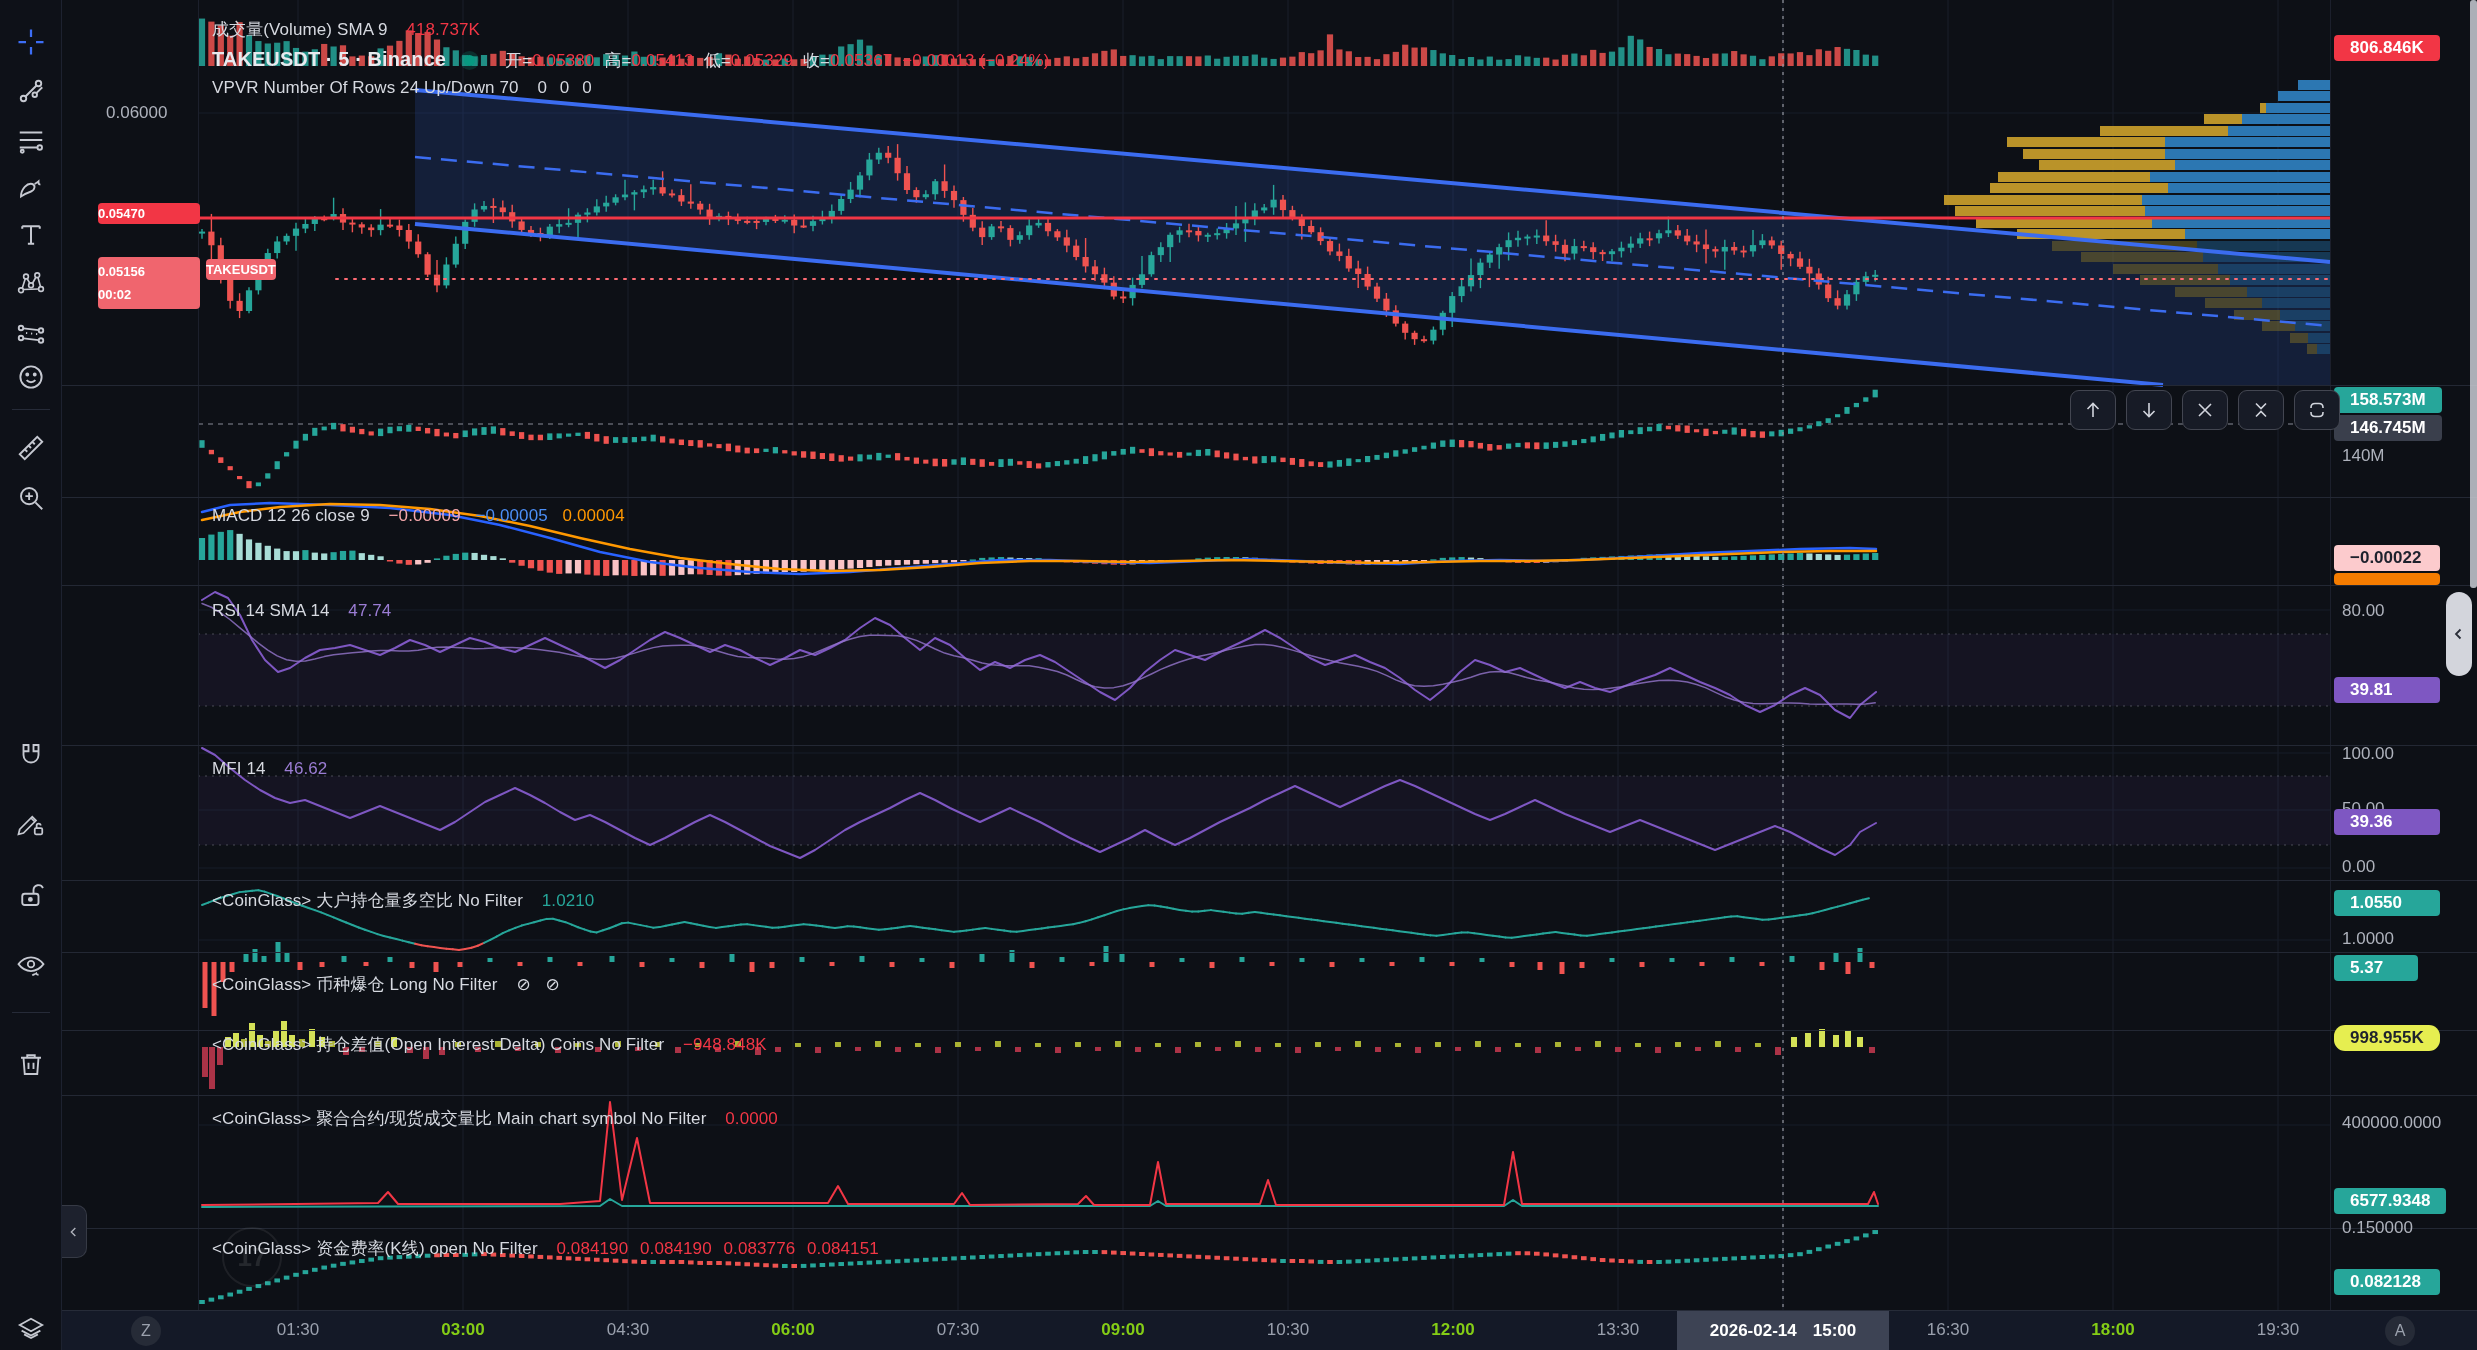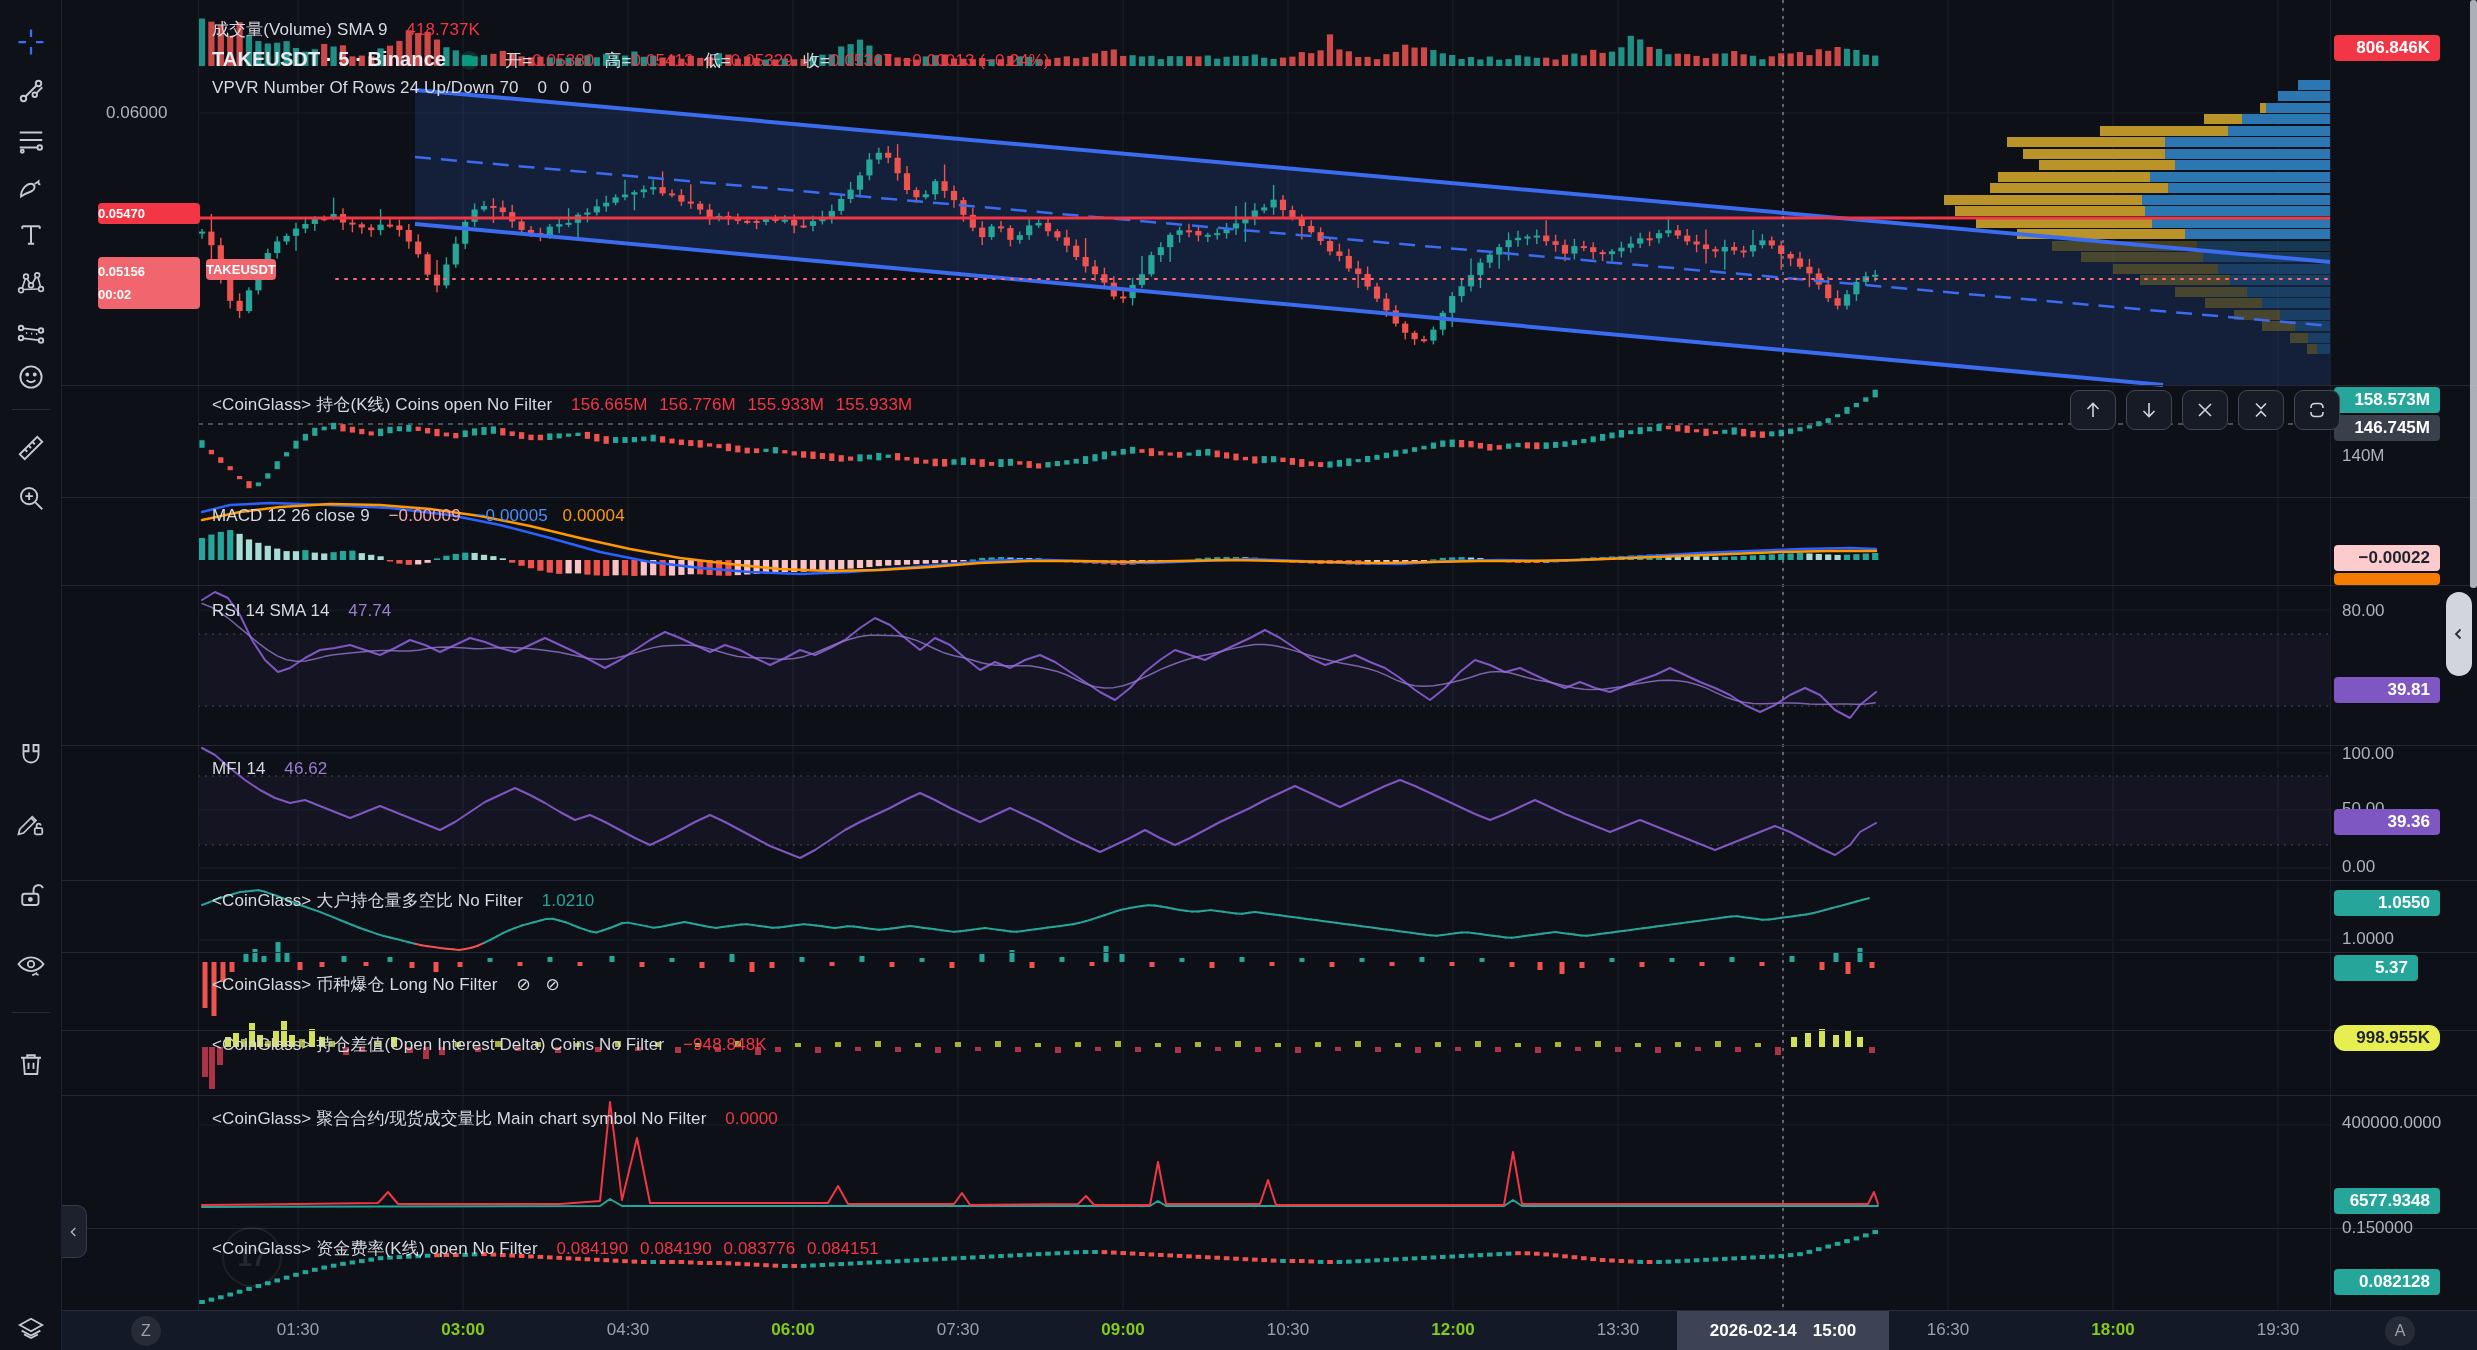--- a/index.html
+++ b/index.html
@@ -27,21 +27,21 @@
   .v-pink { color:#f5a7ab; }
   .v-blue { color:#4c8ff7; }
   .v-orange { color:#ff9800; }
   #symLegend { top:48px; font-size:20px; font-weight:700; color:#e8eaef; }
   #symLegend .ohlc { font-size:17px; font-weight:400; margin-left:6px; }
   #symLegend .olabel { color:#d6d9e0; margin-left:10px; }
   #symLegend .oval { color:#f23645; }
   .dot { display:inline-block; width:11px; height:11px; border-radius:50%; background:#089981; box-shadow:0 0 0 4px rgba(8,153,129,.22); margin:0 14px 0 18px; }
 
   
-  .badge { position:absolute; left:2334px; min-width:106px; padding:3px 10px; border-radius:4px; font-size:17px; font-weight:700; text-align:right; color:#fff; z-index:6; white-space:nowrap; }
+  .badge { position:absolute; left:2334px; min-width:106px; padding:3px 16px; border-radius:4px; font-size:17px; font-weight:700; text-align:left; color:#fff; z-index:6; white-space:nowrap; }
   .rtick { position:absolute; left:2342px; color:#aeb2bc; font-size:17px; z-index:5; white-space:nowrap; }
   .b-red { background:#f23645; }
   .b-teal { background:#26a69a; }
   .b-gray { background:#3a3f4c; }
   .b-purple { background:#7e57c2; }
   .b-pink { background:#fccbcd; color:#1e222d; }
   .b-yellow { background:#e6ee50; color:#1e222d;border-radius:11px; }
   .b-orange { background:#f57c00; height:12px; overflow:hidden; color:#1e222d; font-size:14px; padding-top:0; }
 
   
@@ -1917,24 +1917,20 @@
     <span>成交量(Volume) SMA 9</span>
     <span class="val v-red">418.737K</span>
   </div>
   <div class="legend" id="symLegend">
     <span>TAKEUSDT · 5 · Binance</span><span class="dot"></span><span class="ohlc"><span class="olabel">开=</span><span class="oval">0.05380</span><span class="olabel">高=</span><span class="oval">0.05413</span><span class="olabel">低=</span><span class="oval">0.05329</span><span class="olabel">收=</span><span class="oval">0.05367</span><span class="oval" style="margin-left:10px">−0.00013 (−0.24%)</span></span>
   </div>
   <div class="legend" style="top:78px">
     <span>VPVR Number Of Rows 24 Up/Down 70</span>
     <span class="val" style="word-spacing:8px">0 0 0</span>
   </div>
-  <div class="legend" style="top:393px">
-    <span>&lt;CoinGlass&gt; 持仓(K线) Coins open No Filter</span>
-    <span class="val v-red">156.665M 156.776M 155.933M 155.933M</span>
-  </div>
   <div class="legend" style="top:506px">
     <span>MACD 12 26 close 9</span>
     <span class="val v-pink">−0.00009</span>
     <span class="val v-blue" style="margin-left:10px">−0.00005</span>
     <span class="val v-orange" style="margin-left:10px">0.00004</span>
   </div>
   <div class="legend" style="top:601px">
     <span>RSI 14 SMA 14</span>
     <span class="val v-purple">47.74</span>
   </div>

